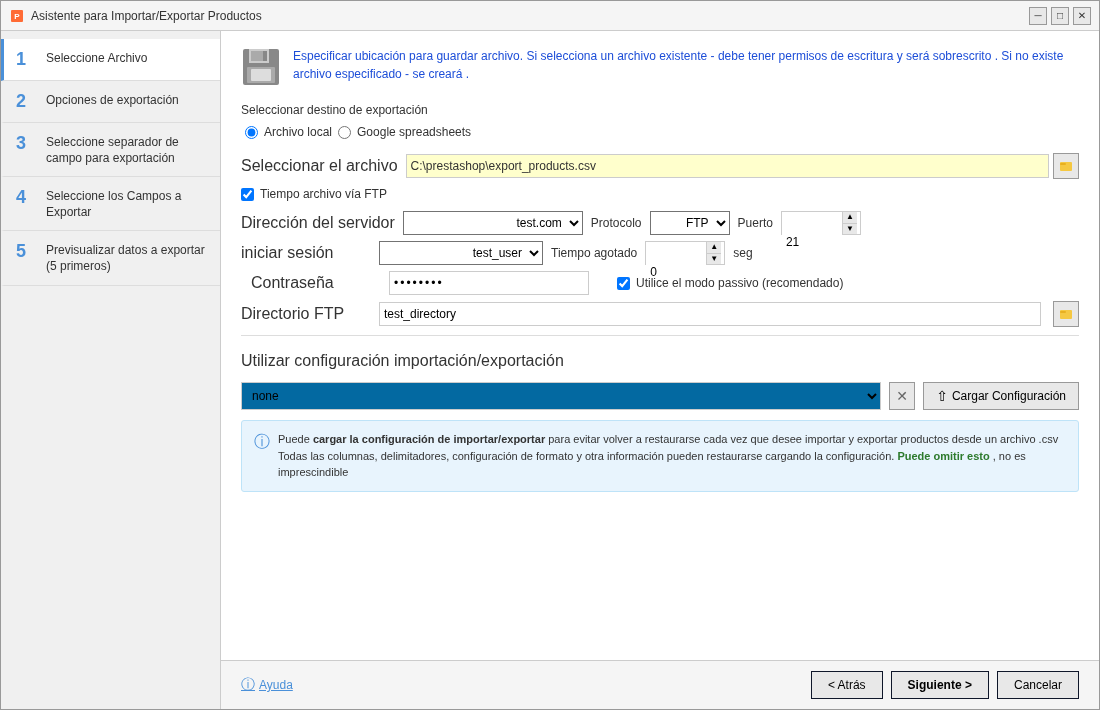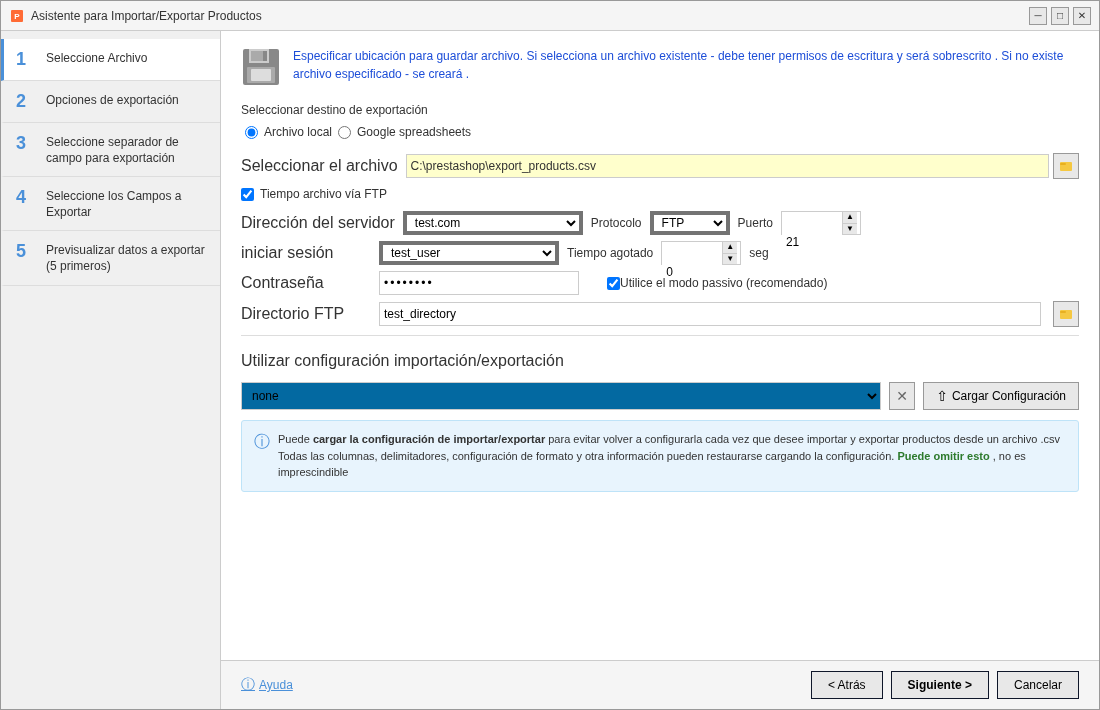--- a/index.html
+++ b/index.html
@@ -206,25 +206,26 @@
       display: flex;
       align-items: center;
       gap: 6px;
       margin-bottom: 10px;
       font-size: 12px;
       color: #333;
     }
 
     .select-input {
       height: 24px;
-      border: 4px solid #737373;
+      border: 1px solid #737373;
       padding: 0 4px;
       font-size: 12px;
       background: #fff;
       cursor: pointer;
+      text-align: right;
     }
 
     .password-input {
       height: 24px;
       border: 1px solid #ccc;
       padding: 0 4px;
       font-size: 12px;
       background: #fff;
       letter-spacing: 2px;
     }
@@ -510,38 +511,38 @@
             <input type="text" value="21" style="">
             <div class="spinner-arrows">
               <button class="spinner-arrow">▲</button>
               <button class="spinner-arrow">▼</button>
             </div>
           </div>
         </div>
 
         <div style="display:flex; align-items:center; gap:8px; margin-bottom:6px;">
           <span class="form-label">iniciar sesión</span>
-          <select class="select-input" style="width:180px;">
+          <select class="select-input" style="width:164px;">
             <option>test_user</option>
           </select>
           <span style="font-size:12px;color:#333;">Tiempo agotado</span>
           <div class="spinner-wrapper" style="width:80px;">
             <input type="text" value="0" style="">
             <div class="spinner-arrows">
               <button class="spinner-arrow">▲</button>
               <button class="spinner-arrow">▼</button>
             </div>
           </div>
           <span style="font-size:12px;color:#333;">seg</span>
         </div>
 
-        <div style="display:flex; align-items:center; gap:8px; margin-bottom:6px;">
+        <div style="display:flex; align-items:center; gap:8px; margin-bottom:6px;margin-left:10px;">
           <span class="form-label">Contraseña</span>
           <input type="password" class="password-input" value="12345678" style="width: 200px;">
-          <div style="display:flex; align-items:center; margin-left:20px;">
+          <div style="display:flex; align-items:center; gap:6px; margin-left:20px;">
             <input type="checkbox" checked="" style="">
             <span style="font-size:12px;color:#333;">Utilice el modo passivo (recomendado)</span>
           </div>
         </div>
 
         <div style="display:flex; align-items:center; gap:8px; margin-bottom:6px;">
           <span class="form-label">Directorio FTP</span>
           <div class="ftp-dir-container">
             <input type="text" class="ftp-dir-input" value="test_directory" style="">
             <button class="browse-btn">
@@ -564,21 +565,21 @@
             <button class="clear-btn">✕</button>
             <button class="load-btn">
               <span style="font-size:14px;">⇧</span>
               <span>Cargar Configuración</span>
             </button>
           </div>
 
           <div class="info-box">
             <span class="info-icon">ⓘ</span>
             <div>
-              <span>Puede </span><span class="highlight">cargar la configuración de importar/exportar</span><span> para evitar volver a configurarla cada vez que desee importar y exportar productos desde un archivo .csv</span><br>
+              <span>Puede </span><span class="highlight">cargar la configuración de importar/exportar</span><span> para evitar volver a restaurarse cada vez que desee importar y exportar productos desde un archivo .csv</span><br>
               <span>Todas las columnas, delimitadores, configuración de formato y otra información pueden restaurarse cargando la configuración. </span><span class="green-text">Puede omitir esto</span><span> , no es imprescindible</span>
             </div>
           </div>
         </div>
 
       </div>
 
       <div class="footer">
         <div class="help-link">
           <span style="font-size:14px; color:#4a90d9;">ⓘ</span>

